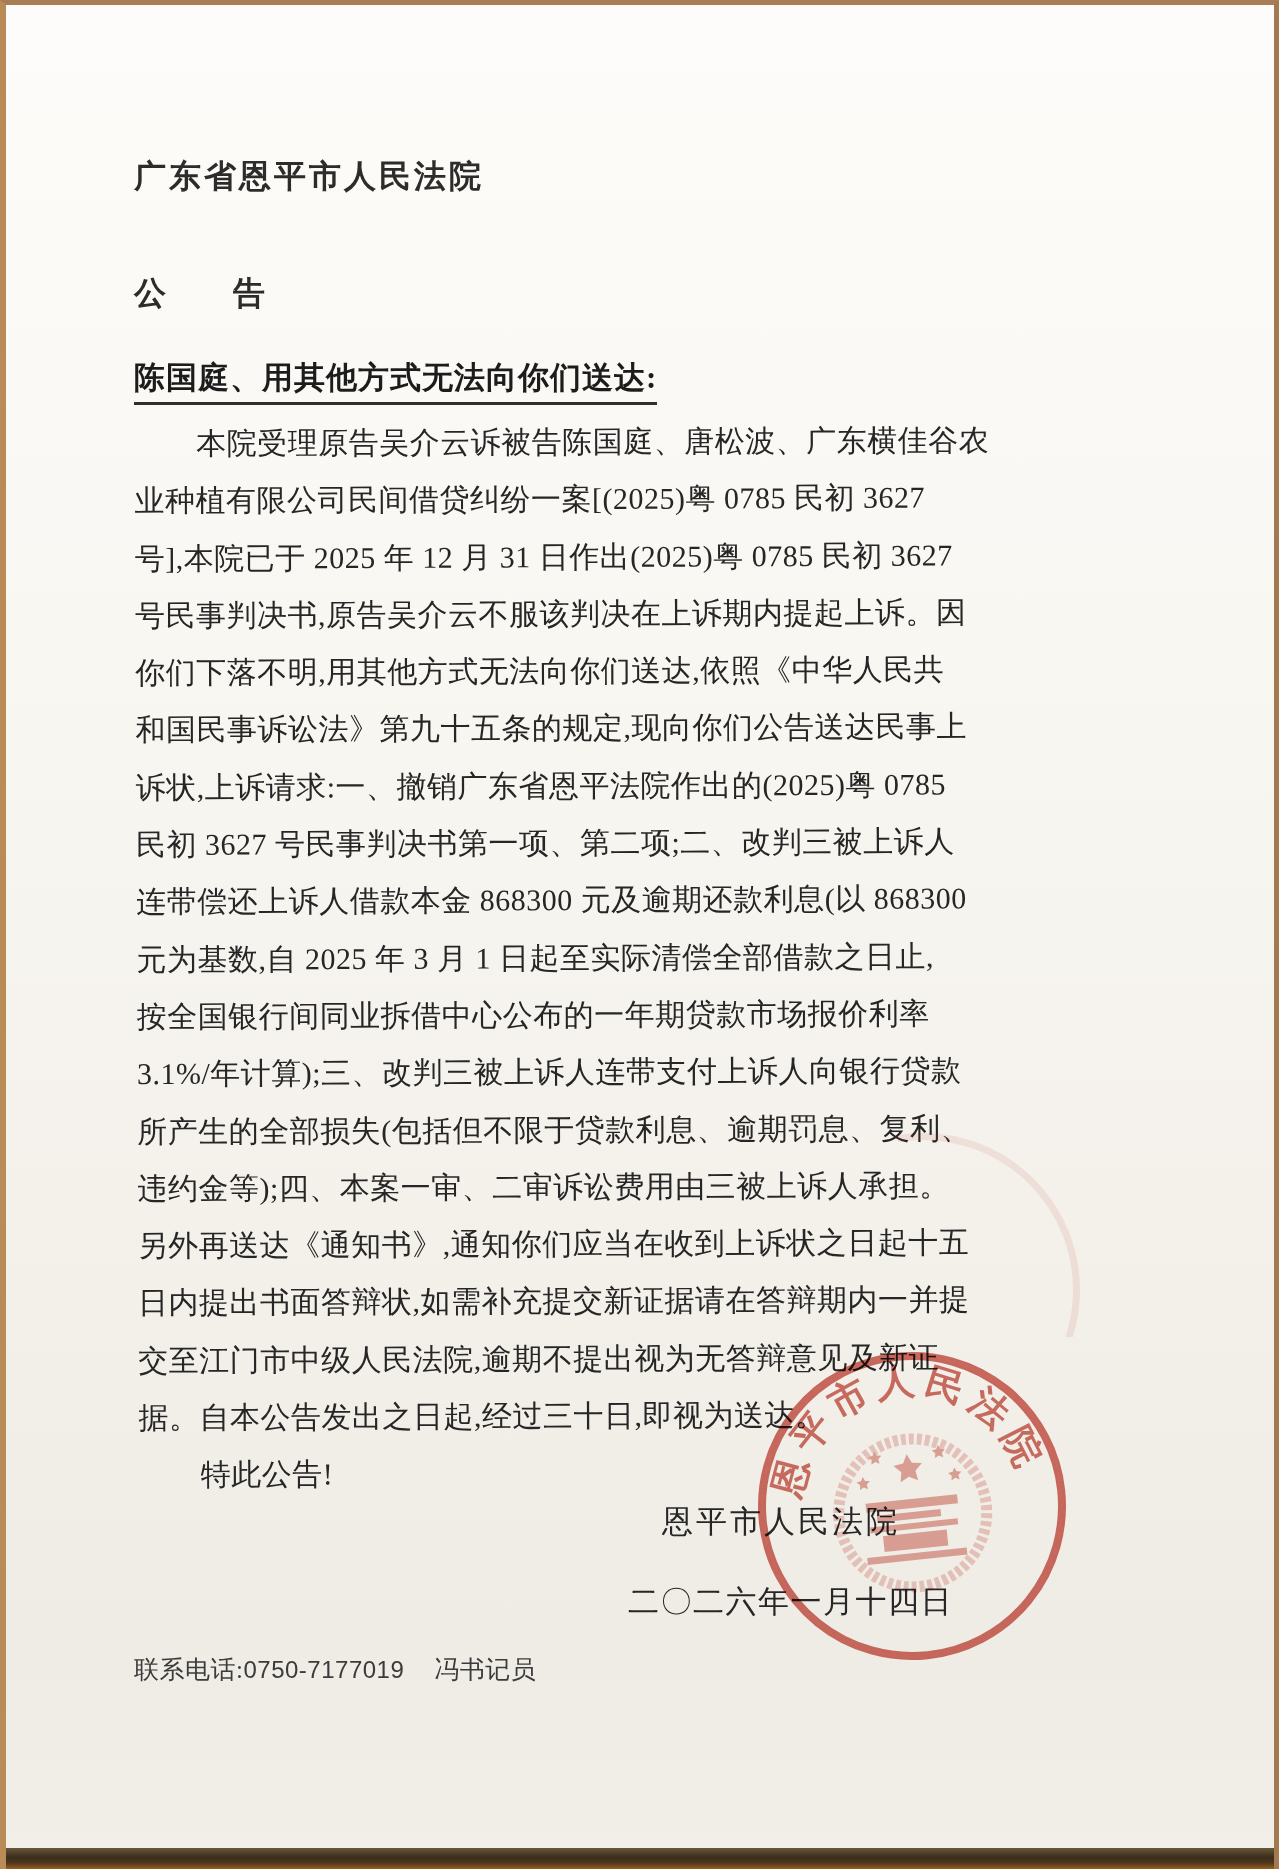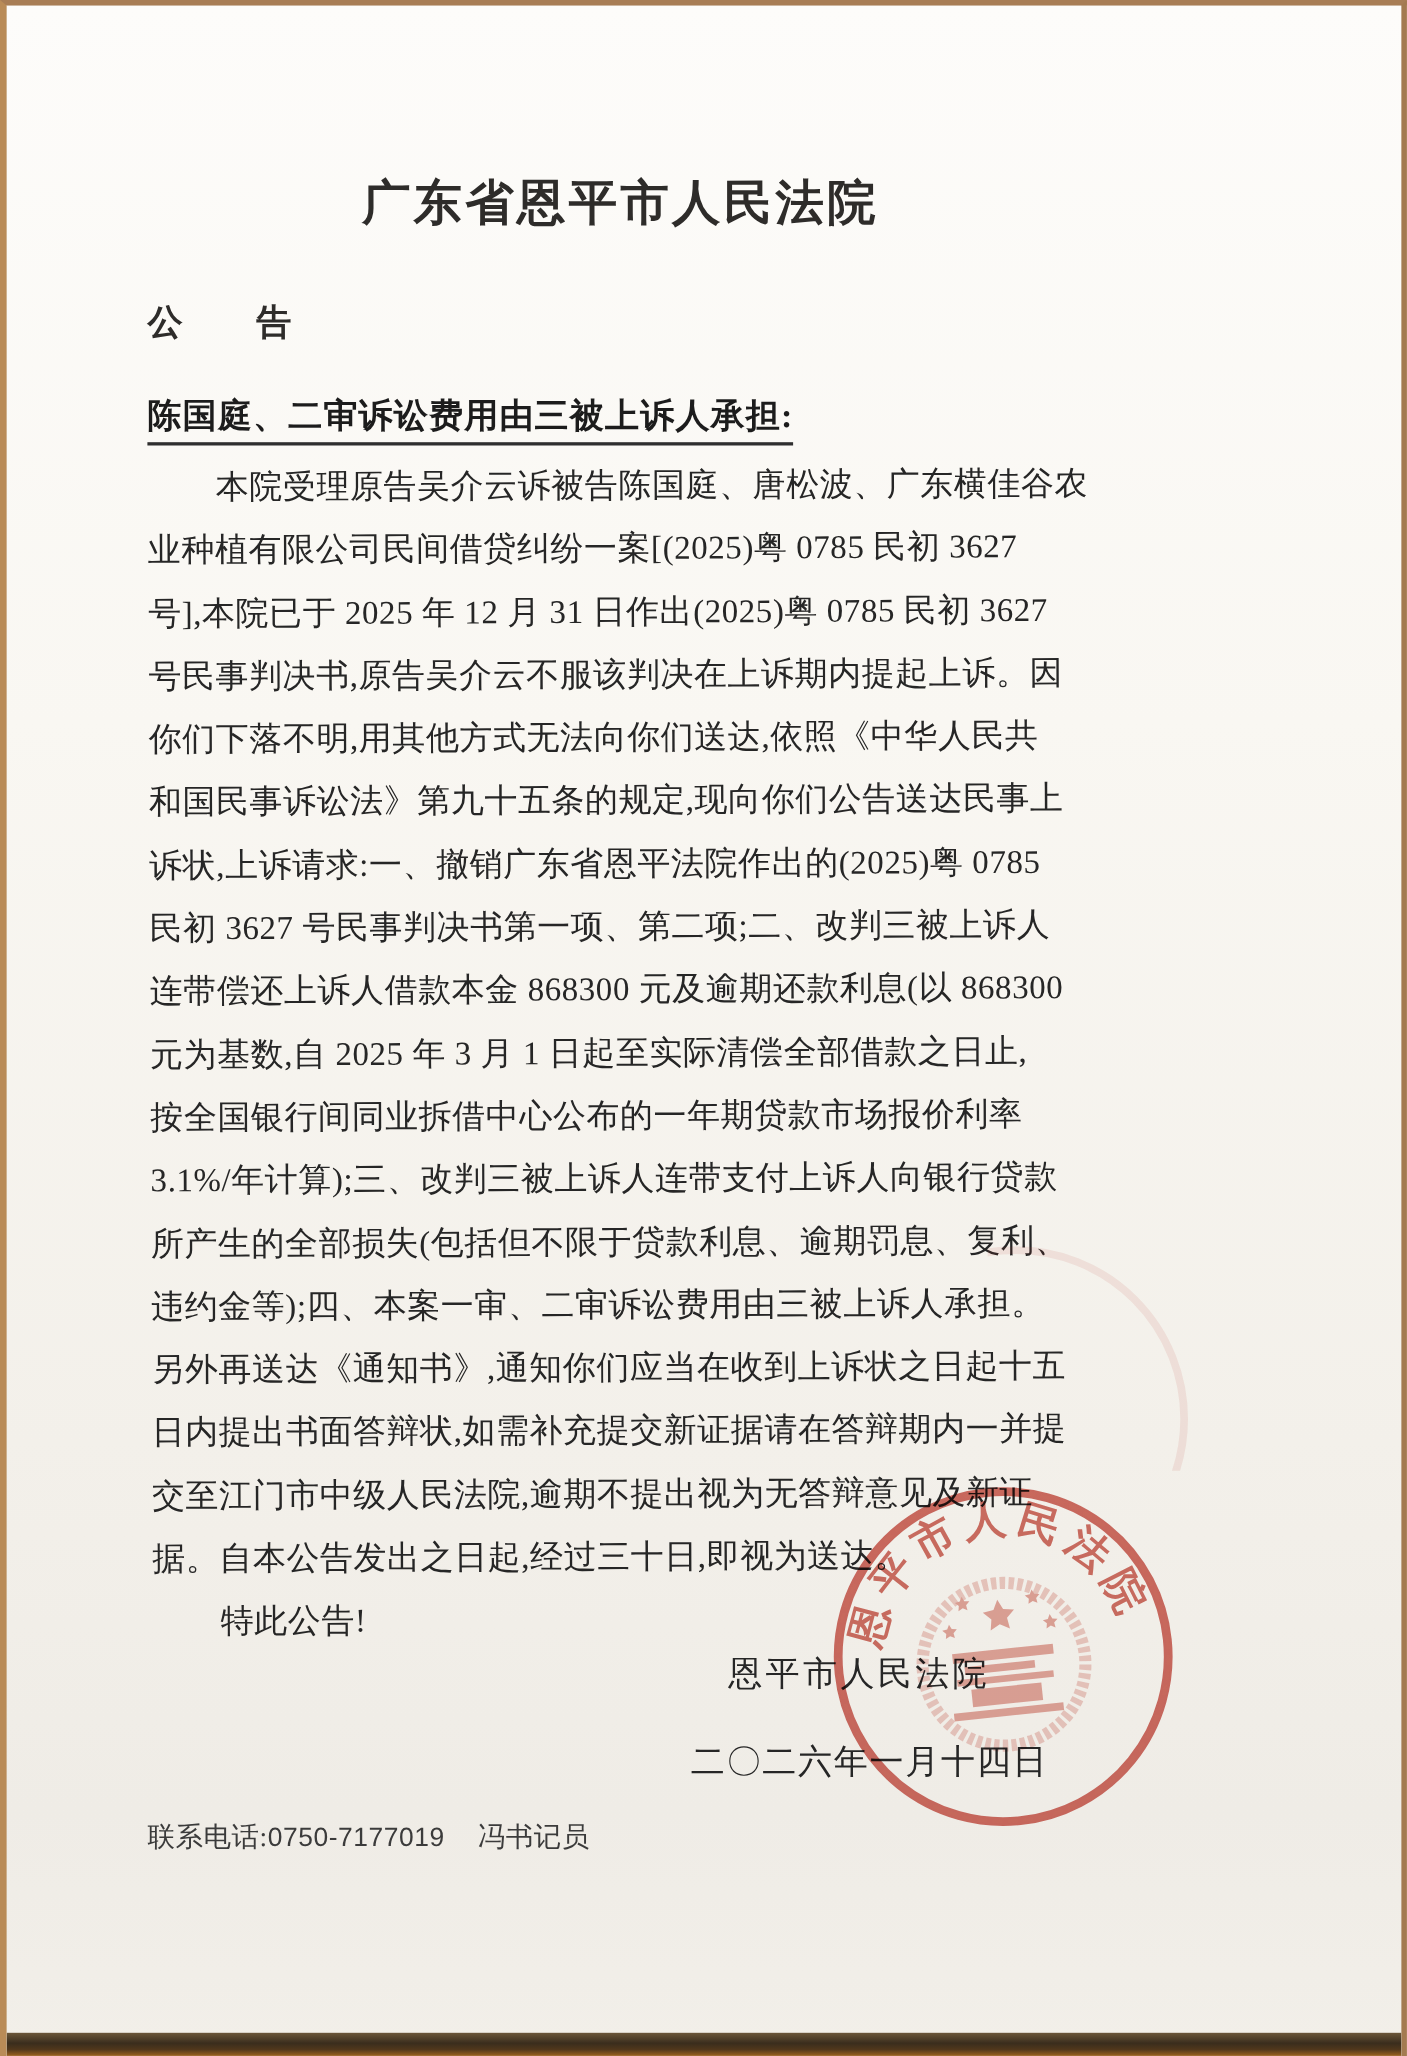--- a/index.html
+++ b/index.html
@@ -14,21 +14,21 @@
     border-right:5px solid #a37a50;
     overflow:hidden;
     font-family:"Liberation Serif","DejaVu Serif",serif;
   }
   .bottom-edge{
     position:absolute;left:0;right:0;bottom:0;height:21px;
     background:linear-gradient(180deg,#6b5639 0%,#3a2d1d 45%,#50371c 72%,#9a601e 100%);
   }
   .court-title{
     position:absolute;top:150px;left:128px;width:860px;
-    text-align:center;font-size:44px;font-weight:600;
+    text-align:left;font-size:32px;font-weight:600;
     letter-spacing:3px;color:#2e2c2a;white-space:nowrap;
   }
   .notice-title{
     position:absolute;top:267px;left:128px;width:860px;
     text-align:left;font-size:32px;font-weight:600;
     letter-spacing:1px;color:#2e2c2a;white-space:nowrap;
   }
   .addressee{
     position:absolute;top:352px;left:128px;
     font-size:31px;font-weight:700;color:#1c1c1c;
@@ -75,21 +75,21 @@
 </style>
 </head>
 <body>
 
 <div class="page">
 
   <div class="court-title">广东省恩平市人民法院</div>
 
   <div class="notice-title">公　　告</div>
 
-  <div class="addressee">陈国庭、二审诉讼费用由三被上诉人承担:</div>
+  <div class="addressee">陈国庭、用其他方式无法向你们送达:</div>
 
   <div class="body-block">
     <div class="bline indent">本院受理原告吴介云诉被告陈国庭、唐松波、广东横佳谷农</div>
     <div class="bline">业种植有限公司民间借贷纠纷一案[(2025)粤 0785 民初 3627</div>
     <div class="bline">号],本院已于 2025 年 12 月 31 日作出(2025)粤 0785 民初 3627</div>
     <div class="bline">号民事判决书,原告吴介云不服该判决在上诉期内提起上诉。因</div>
     <div class="bline">你们下落不明,用其他方式无法向你们送达,依照《中华人民共</div>
     <div class="bline">和国民事诉讼法》第九十五条的规定,现向你们公告送达民事上</div>
     <div class="bline">诉状,上诉请求:一、撤销广东省恩平法院作出的(2025)粤 0785</div>
     <div class="bline">民初 3627 号民事判决书第一项、第二项;二、改判三被上诉人</div>

